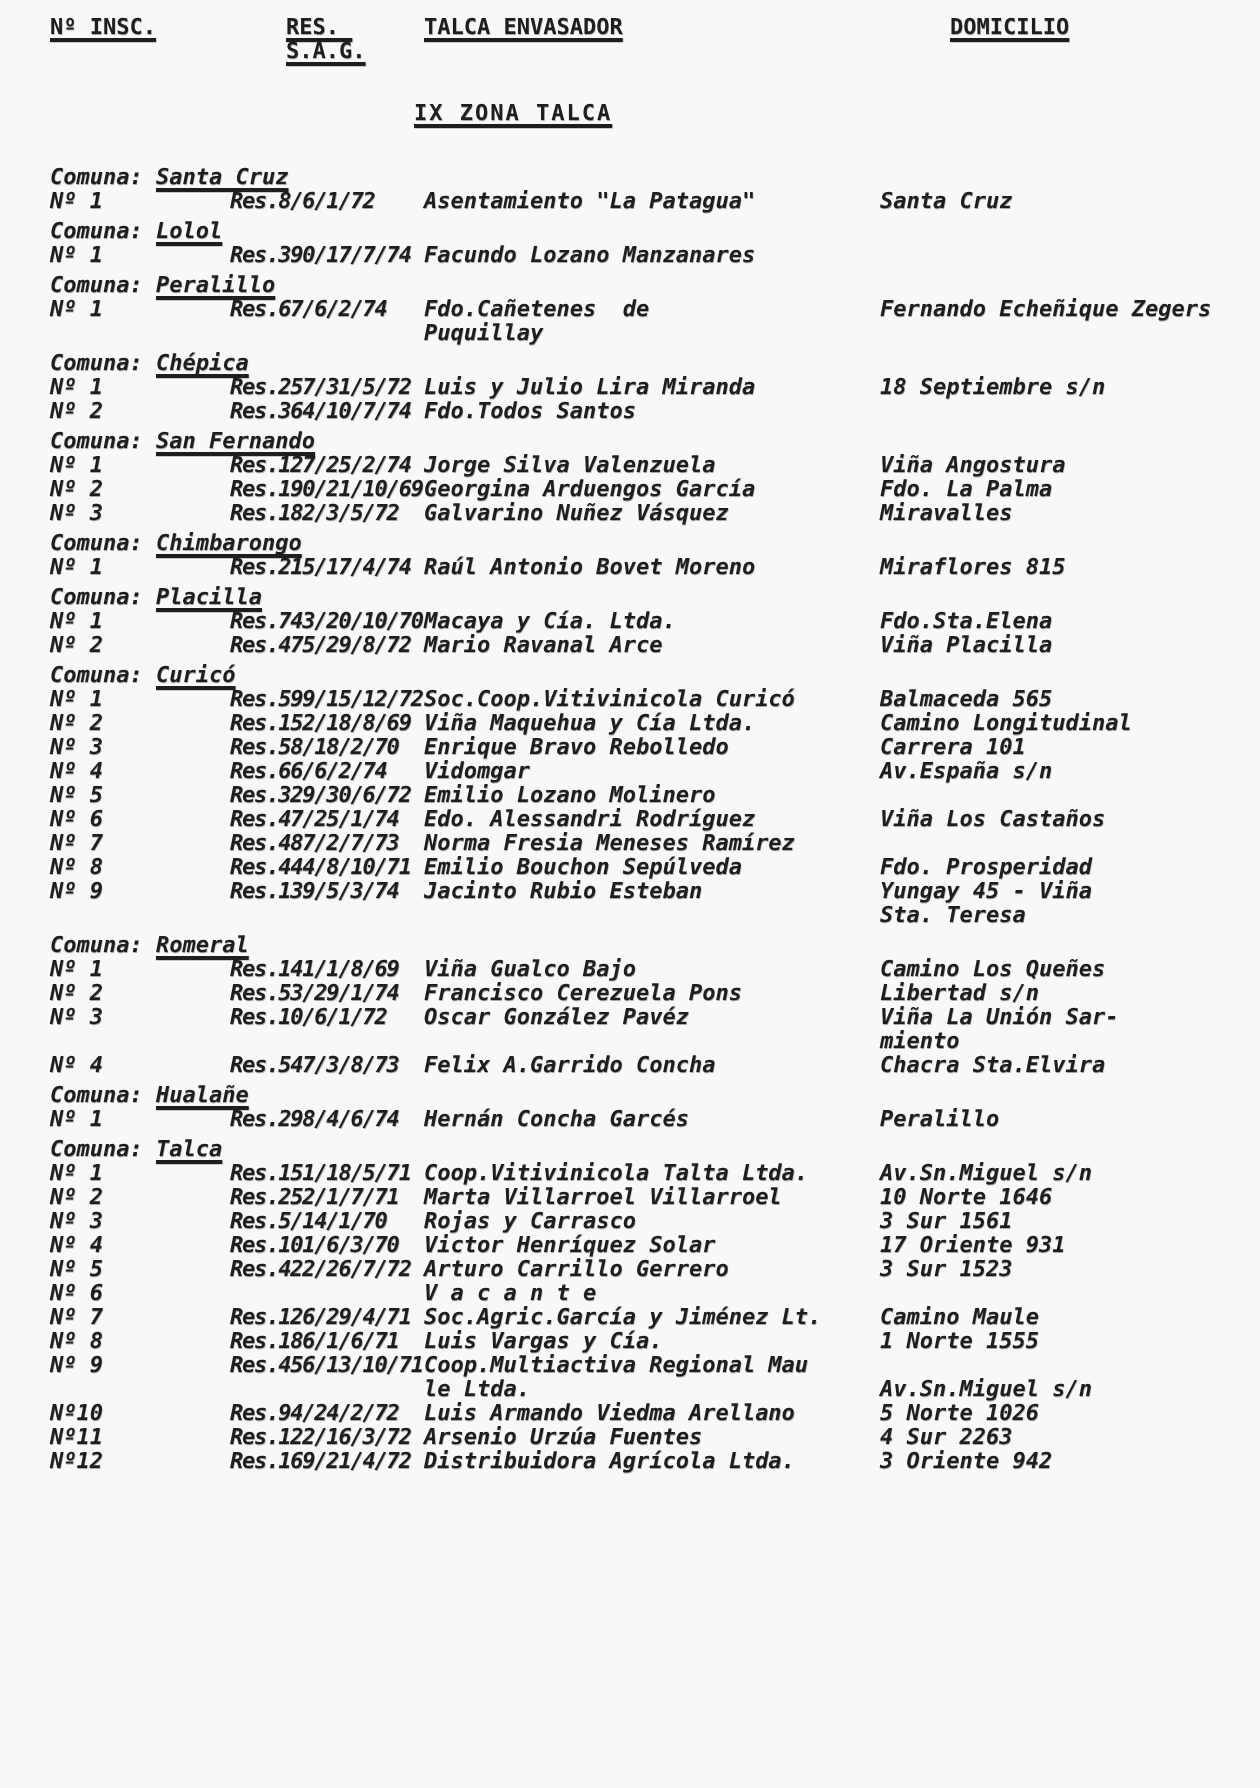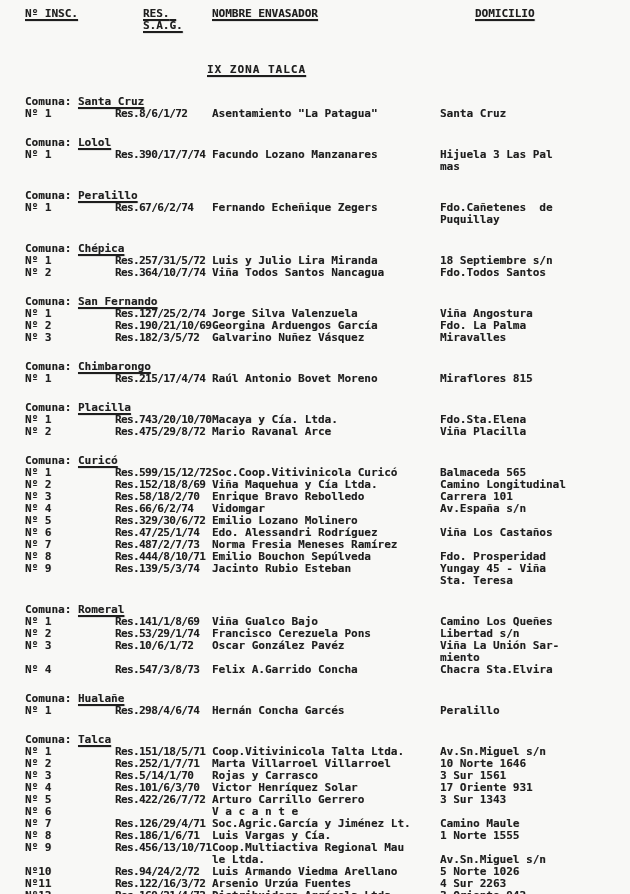--- a/index.html
+++ b/index.html
@@ -31,36 +31,36 @@
   .c-res { letter-spacing: -0.6px; white-space: pre; }
   .u { text-decoration: underline; text-decoration-thickness: 1.5px; text-underline-offset: 2px; }
   .hdr { margin-bottom: 0; }
   .hdr .hd-dom { margin-left: 35px; display: inline-block; }
   .hdr .hd-res { letter-spacing: 0; padding-left: 28px; }
   .zone-title {
     margin: 15px 0 10px 182px;
     letter-spacing: 1px;
     display: inline-block;
   }
-  .zone-wrap { height: 22px; margin-top: 32px; margin-bottom: 10px; }
+  .zone-wrap { height: 22px; margin-top: 19px; margin-bottom: 10px; }
   .zone-wrap .zone-title { margin: 0 0 0 182px; }
-  .comuna-section { margin-top: 17px; }
+  .comuna-section { margin-top: 3px; }
   .comuna-section:first-child { margin-top: 0; }
-  .comuna-line { white-space: pre; }
-  .rows .grid-row { min-height: 12px; }
+  .comuna-line { white-space: pre; font-style: italic; }
+  .rows .grid-row { min-height: 12px; font-style: italic; }
 </style>
 </head>
 <body>
 
 <div class="page">
 
   <div class="grid-row hdr">
     <span class="cell u">Nº INSC.</span>
     <span class="cell u hd-res">RES. S.A.G.</span>
-    <span class="cell"><span class="u">NOMBRE ENVASADOR</span></span>
+    <span class="cell"><span class="u">TALCA ENVASADOR</span></span>
     <span class="cell"><span class="u hd-dom">DOMICILIO</span></span>
   </div>
 
   <div class="zone-wrap">
     <span class="zone-title u">IX ZONA  TALCA</span>
   </div>
 
   <div id="sections">
   <section class="comuna-section">
     <div class="comuna-line"><span class="comuna-label">Comuna: </span><span class="comuna-name u">Santa Cruz</span></div>
@@ -74,53 +74,50 @@
 </div>
   </section>
 
   <section class="comuna-section">
     <div class="comuna-line"><span class="comuna-label">Comuna: </span><span class="comuna-name u">Lolol</span></div>
     <div class="rows">
   <div class="grid-row row">
     <span class="cell c-num">Nº 1</span>
     <span class="cell c-res">Res.390/17/7/74</span>
     <span class="cell c-name">Facundo Lozano Manzanares</span>
-    <span class="cell c-dom">Hijuela 3 Las Pal
-mas</span>
   </div>
 </div>
   </section>
 
   <section class="comuna-section">
     <div class="comuna-line"><span class="comuna-label">Comuna: </span><span class="comuna-name u">Peralillo</span></div>
     <div class="rows">
   <div class="grid-row row">
     <span class="cell c-num">Nº 1</span>
     <span class="cell c-res">Res.67/6/2/74</span>
-    <span class="cell c-name">Fernando Echeñique Zegers</span>
     <span class="cell c-dom">Fdo.Cañetenes  de
 Puquillay</span>
+    <span class="cell c-name">Fernando Echeñique Zegers</span>
   </div>
 </div>
   </section>
 
   <section class="comuna-section">
     <div class="comuna-line"><span class="comuna-label">Comuna: </span><span class="comuna-name u">Chépica</span></div>
     <div class="rows">
   <div class="grid-row row">
     <span class="cell c-num">Nº 1</span>
     <span class="cell c-res">Res.257/31/5/72</span>
     <span class="cell c-name">Luis y Julio Lira Miranda</span>
     <span class="cell c-dom">18 Septiembre s/n</span>
   </div>
 
   <div class="grid-row row">
     <span class="cell c-num">Nº 2</span>
     <span class="cell c-res">Res.364/10/7/74</span>
-    <span class="cell c-name">Viña Todos Santos Nancagua</span>
     <span class="cell c-dom">Fdo.Todos Santos</span>
   </div>
 </div>
   </section>
 
   <section class="comuna-section">
     <div class="comuna-line"><span class="comuna-label">Comuna: </span><span class="comuna-name u">San Fernando</span></div>
     <div class="rows">
   <div class="grid-row row">
     <span class="cell c-num">Nº 1</span>
@@ -317,21 +314,21 @@
     <span class="cell c-num">Nº 4</span>
     <span class="cell c-res">Res.101/6/3/70</span>
     <span class="cell c-name">Victor Henríquez Solar</span>
     <span class="cell c-dom">17 Oriente 931</span>
   </div>
 
   <div class="grid-row row">
     <span class="cell c-num">Nº 5</span>
     <span class="cell c-res">Res.422/26/7/72</span>
     <span class="cell c-name">Arturo Carrillo Gerrero</span>
-    <span class="cell c-dom">3 Sur 1343</span>
+    <span class="cell c-dom">3 Sur 1523</span>
   </div>
 
   <div class="grid-row row">
     <span class="cell c-num">Nº 6</span>
     <span class="cell c-res"></span>
     <span class="cell c-name">V a c a n t e</span>
     <span class="cell c-dom"></span>
   </div>
 
   <div class="grid-row row">

